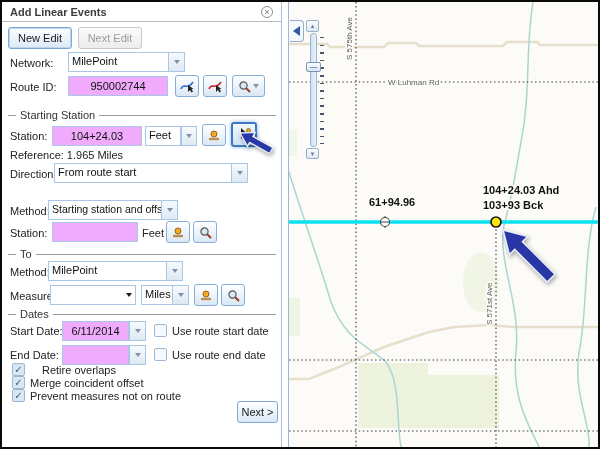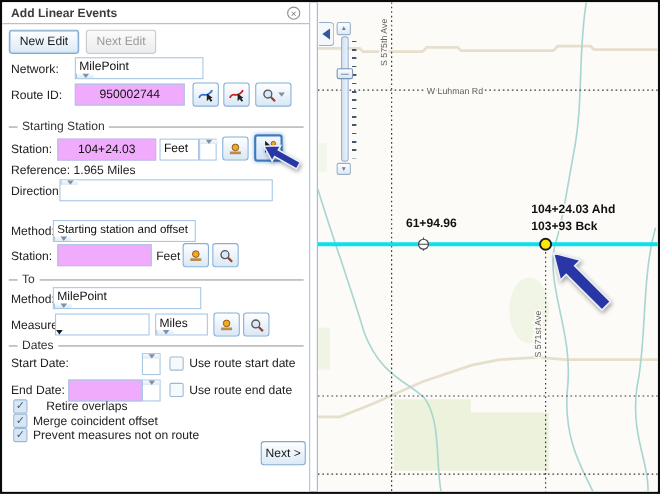--- a/index.html
+++ b/index.html
@@ -11,21 +11,21 @@
   .panel-header { position:absolute; left:0; top:0; width:100%; height:20px; border-bottom:1px solid #b9b9b9; }
   .panel-title { position:absolute; left:8px; top:4px; font-weight:bold; color:#3c3c3c; }
   .close-btn { position:absolute; right:8px; top:4px; width:12px; height:12px; border:1px solid #8f8f8f; border-radius:50%; color:#777; font-size:9px; line-height:10px; text-align:center; cursor:pointer; }
 
   .btn { position:absolute; height:22px; border:1px solid #7da7d4; border-radius:3px; background:linear-gradient(#fdfeff,#dceaf7); font-size:11px; color:#1a1a1a; text-align:center; line-height:20px; cursor:pointer; }
   .btn.disabled { border-color:#c3c9cf; background:linear-gradient(#fbfbfb,#ececec); color:#9a9a9a; }
   .btn.strong { box-shadow:0 0 0 1px #bcd6ee inset; }
 
   .lbl { position:absolute; color:#222; white-space:nowrap; }
   .txt { position:absolute; height:20px; border:1px solid #a9c7e4; background:#f0abfc; font-family:"Liberation Sans",sans-serif; font-size:11px; padding:0 3px; color:#111;text-align:center; }
-  .sel { position:absolute; height:20px; border:1px solid #a9c7e4; background:#fff; display:flex; align-items:stretch;flex-direction:column; }
+  .sel { position:absolute; height:20px; border:1px solid #a9c7e4; background:#fff; display:flex; align-items:stretch; }
   .sel .val { flex:1; padding:2px 3px 0 3px; white-space:nowrap; overflow:hidden; color:#111; }
   .sel .arr { width:16px; border-left:1px solid #a9c7e4; background:linear-gradient(#f7fafd,#dde9f4); display:flex; align-items:center; justify-content:center; }
   .caret { width:0; height:0; border-left:3px solid transparent; border-right:3px solid transparent; border-top:4px solid #7d92a8; }
   .caret.dark { border-top-color:#1c1c1c; }
 
   .icon-btn { position:absolute; width:24px; height:22px; border:1px solid #86aed6; border-radius:3px; background:linear-gradient(#ffffff,#d9e8f6); display:flex; align-items:center; justify-content:center; cursor:pointer; }
   .icon-btn.wide { width:33px; gap:2px; }
   .icon-btn.hl { width:26px; height:25px; border:2px solid #3e79bd; box-shadow:0 0 4px #8db9e6; background:linear-gradient(#f2f8fe,#cfe2f5); }
 
   .legend { position:absolute; left:6px; right:5px; display:flex; align-items:center; gap:4px; color:#333; }
@@ -116,20 +116,21 @@
       <svg width="15" height="15">
           <path d="M4,1 L4,12 L7,9 L9,13.5 L11,12.3 L9,8.5 L12,8.5 Z" fill="#1c1c1c"></path>
           <circle cx="11.5" cy="3.5" r="2" fill="#f6a821" stroke="#8a5a1a" stroke-width="0.8"></circle>
         </svg>
     </div>
 
     <span class="lbl" style="left:8px; top:147px;">Reference: 1.965 Miles</span>
 
     <span class="lbl" style="left:8px; top:166px;">Direction:</span>
     <div class="sel" style="left:52px; top:161px; width:194px;">
+      <span class="val">From route start</span>
       <span class="arr">
           <span class="caret"></span>
         </span>
     </div>
 
 
     <span class="lbl" style="left:8px; top:203px;">Method:</span>
     <div class="sel" style="left:46px; top:198px; width:130px;">
       <span class="val" style="font-size:10.5px;">Starting station and offset</span>
       <span class="arr">
@@ -189,20 +190,21 @@
           <circle cx="5.5" cy="5.5" r="3.6" fill="#d7e9f6" stroke="#555" stroke-width="1.2"></circle>
           <line x1="8.2" y1="8.2" x2="12" y2="12" stroke="#a23c2a" stroke-width="2"></line>
         </svg>
     </div>
 
     <div class="legend" style="top:306px;">
         <span>Dates</span>
       </div>
 
     <span class="lbl" style="left:8px; top:323px;">Start Date:</span>
+    <input class="txt" style="left: 60px; top: 319px; width: 67px;" value="6/11/2014">
     <div class="sel" style="left:127px; top:319px; width:17px;">
         <span class="arr" style="border-left:none;width:100%;">
           <span class="caret"></span>
         </span>
       </div>
     <div class="chk" style="left:152px; top:322px;"></div>
     <span class="lbl" style="left:170px; top:323px;">Use route start date</span>
 
     <span class="lbl" style="left:8px; top:347px;">End Date:</span>
     <input class="txt" style="left: 60px; top: 343px; width: 67px;" value="">

